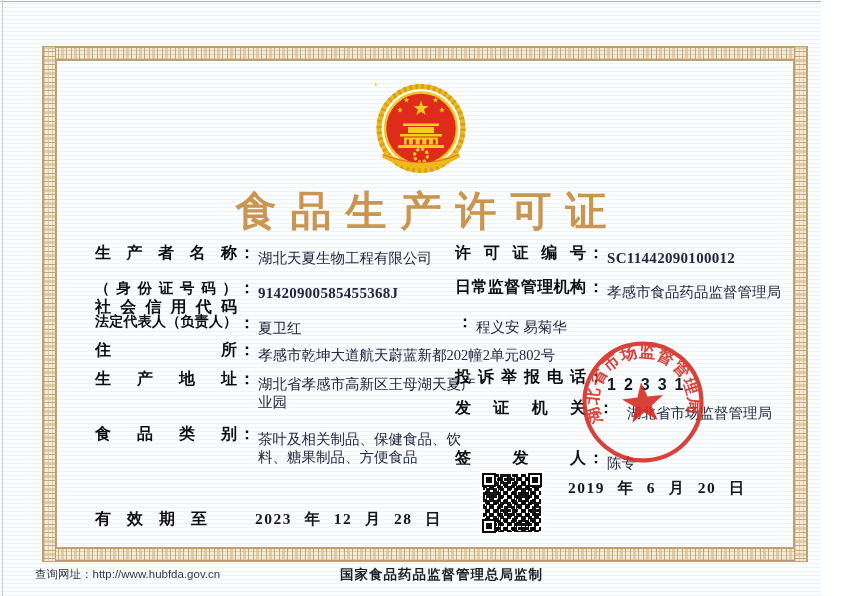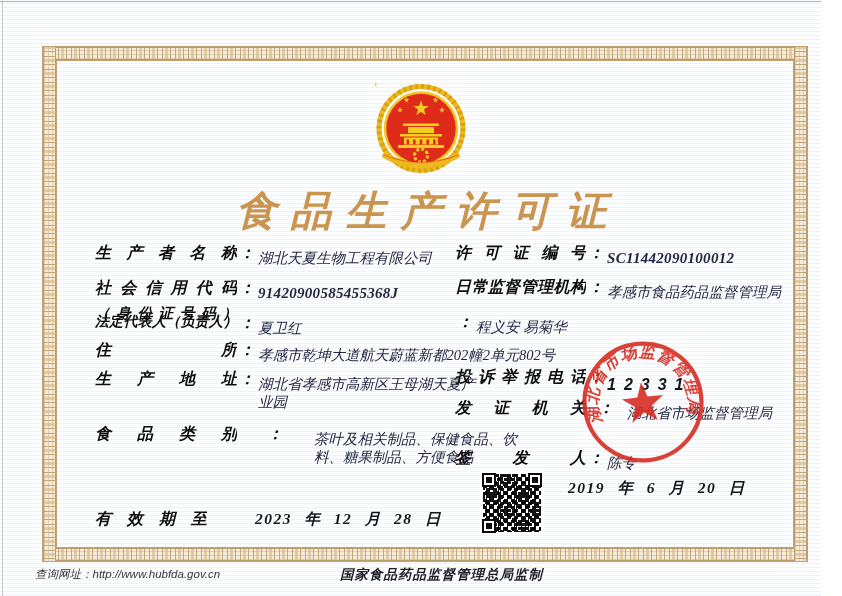--- a/index.html
+++ b/index.html
@@ -2,21 +2,20 @@
 <html><head>
 <meta charset="utf-8">
 <style>
   html,body{margin:0;padding:0;background:#fff;}
   .page{
     position:relative;width:821px;height:596px;overflow:hidden;
     background-color:#fbfdfe;
     background-image:repeating-linear-gradient(180deg,#fcfdfe 0 3px,#edf3f8 3px 4px);
     font-family:"Liberation Serif","DejaVu Serif",serif;
     color:#1d2130;
-    font-style:italic;
   }
   .scan-top{position:absolute;left:0;top:1px;width:100%;height:1px;background:#b3b3b3;}
   .scan-left{position:absolute;left:2px;top:0;width:1px;height:100%;background:#c9c9c9;}
   .scan-right{position:absolute;left:839px;top:0;width:1px;height:100%;background:#bdbdbd;}
 
   
   .frame{position:absolute;left:42px;top:46px;width:764px;height:514px;border:1px solid #c2a172;}
   .band{position:absolute;background-color:#f3ebda;}
   .band-h{
     left:0;width:100%;height:13px;
@@ -133,22 +132,22 @@
   <div class="title">食品生产许可证</div>
 
   <div class="row" style="left:95px;top:243px;">
     <span class="lbl w142">生产者名称</span>
     <span class="colon">：</span>
     <span class="val nowrap">湖北天夏生物工程有限公司</span>
   </div>
 
   <div class="row" style="left:95px;top:278px;">
     <span class="lblcol">
+      <span class="lbl w142 sub">（身份证号码）</span>
       <span class="lbl w142">社会信用代码</span>
-      <span class="lbl w142 sub">（身份证号码）</span>
     </span>
     <span class="colon">：</span>
     <span class="val num">91420900585455368J</span>
   </div>
 
   <div class="row" style="left:95px;top:313px;">
     <span class="lbl w142 tight">法定代表人（负责人）</span>
     <span class="colon">：</span>
     <span class="val">夏卫红</span>
   </div>
@@ -158,21 +157,21 @@
     <span class="colon">：</span>
     <span class="val nowrap">孝感市乾坤大道航天蔚蓝新都202幢2单元802号</span>
   </div>
 
   <div class="row" style="left:95px;top:369px;">
     <span class="lbl w142">生产地址</span>
     <span class="colon">：</span>
     <span class="val wide">湖北省孝感市高新区王母湖天夏产业园</span>
   </div>
 
-  <div class="row" style="left:95px;top:424px;gap:28px;">
+  <div class="row" style="left:95px;top:424px;">
     <span class="lbl w142">食品类别</span>
     <span class="colon">：</span>
     <span class="val wide">茶叶及相关制品、保健食品、饮料、糖果制品、方便食品</span>
   </div>
 
   <div class="row" style="left:95px;top:509px;gap:24px;">
     <span class="lbl w112">有效期至</span>
     <span class="dateline" style="margin-left:24px;">2023 年 12 月 28 日</span>
   </div>
 

